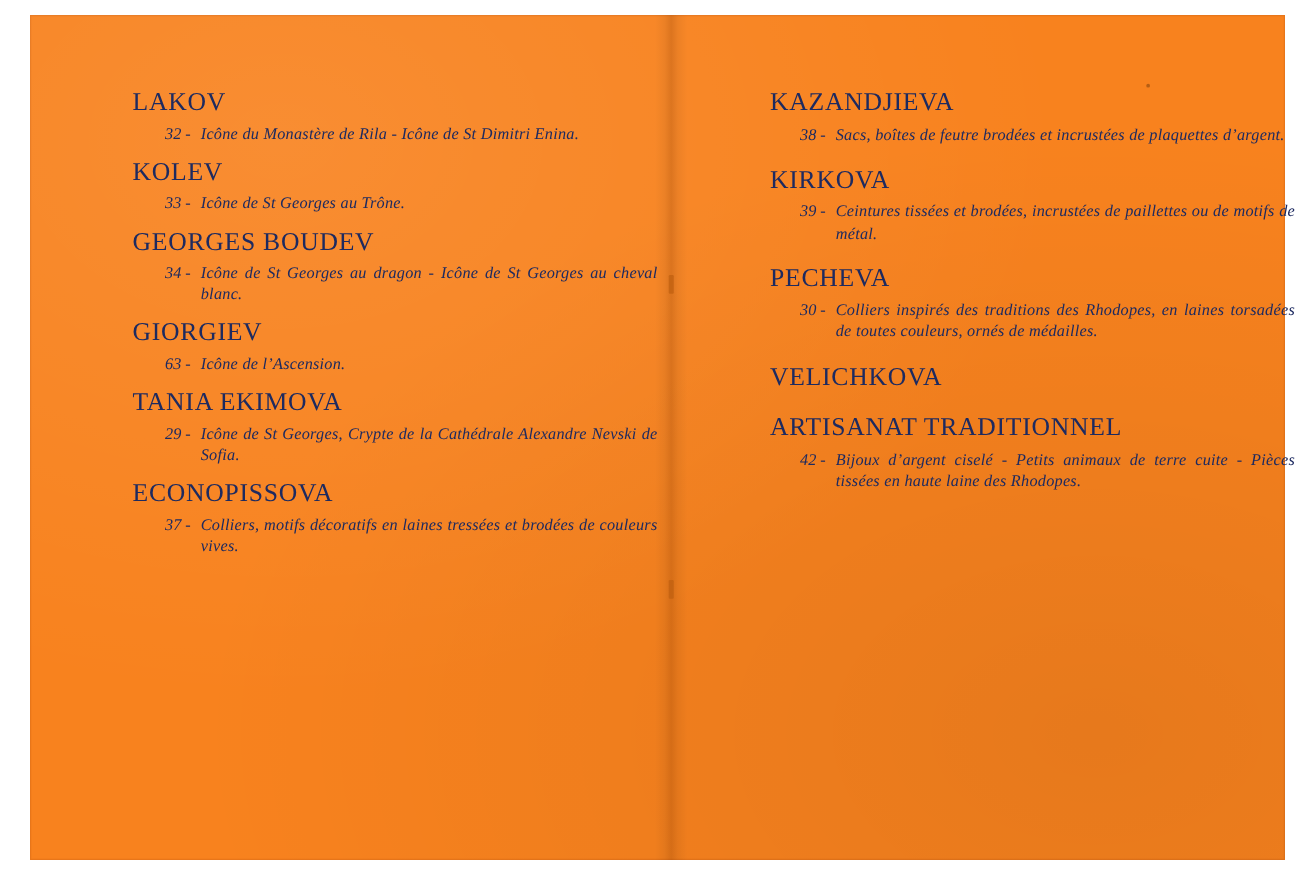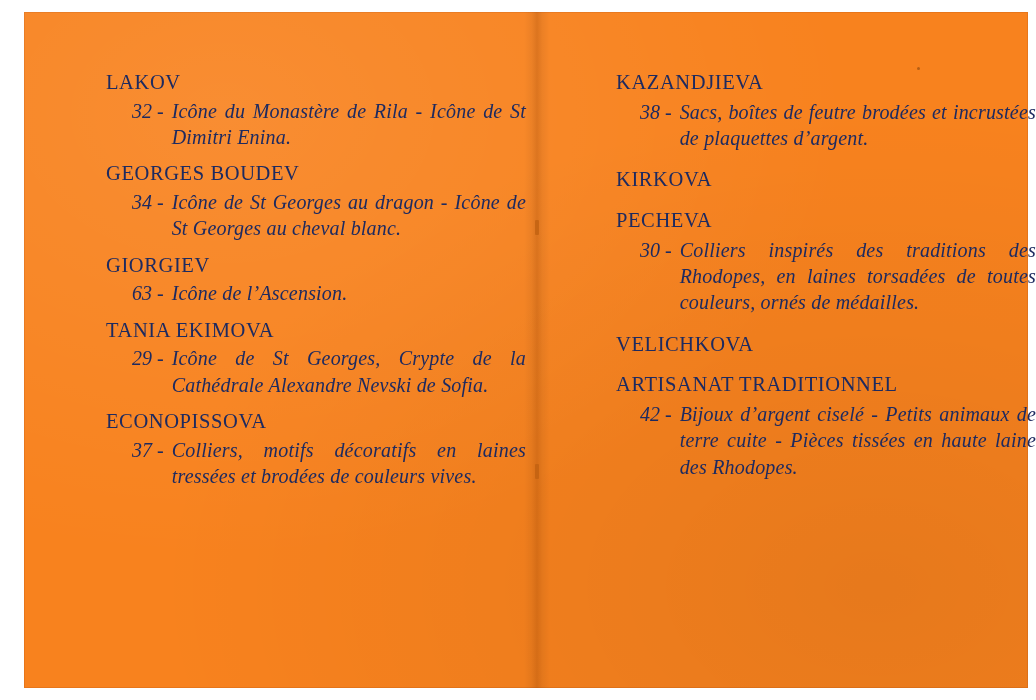--- a/index.html
+++ b/index.html
@@ -82,21 +82,21 @@
     letter-spacing: 0.6px;
     color: #1d2a60;
     margin: 0 0 3px 0;
     line-height: 1.2;
     white-space: nowrap;
   }
   .desc {
     display: flex;
     align-items: flex-start;
     font-style: italic;
-    font-size: 20px;
+    font-size: 13px;
     line-height: 1.32;
     color: #1d2a60;
     margin-left: 26px;
   }
   .num {
     flex: 0 0 auto;
     font-style: italic;
     padding-right: 8px;
     white-space: nowrap;
   }
@@ -135,20 +135,27 @@
     <div class="col left">
 
       <div class="entry">
         <div class="artist">LAKOV</div>
         <div class="desc">
           <span class="num">32 -</span>
           <span class="text">Icône du Monastère de Rila - Icône de St Dimitri Enina.</span>
         </div>
       </div>
 
+      <div class="entry">
+        <div class="artist">KOLEV</div>
+        <div class="desc">
+          <span class="num">33 -</span>
+          <span class="text">Icône de St Georges au Trône.</span>
+        </div>
+      </div>
 
       <div class="entry">
         <div class="artist">GEORGES BOUDEV</div>
         <div class="desc">
           <span class="num">34 -</span>
           <span class="text">Icône de St Georges au dragon - Icône de St Georges au cheval blanc.</span>
         </div>
       </div>
 
       <div class="entry">
@@ -182,20 +189,24 @@
       <div class="entry">
         <div class="artist">KAZANDJIEVA</div>
         <div class="desc">
           <span class="num">38 -</span>
           <span class="text">Sacs, boîtes de feutre brodées et incrustées de plaquettes d’argent.</span>
         </div>
       </div>
 
       <div class="entry">
         <div class="artist">KIRKOVA</div>
+        <div class="desc">
+          <span class="num">39 -</span>
+          <span class="text">Ceintures tissées et brodées, incrustées de paillettes ou de motifs de métal.</span>
+        </div>
       </div>
 
       <div class="entry">
         <div class="artist">PECHEVA</div>
         <div class="desc">
           <span class="num">30 -</span>
           <span class="text">Colliers inspirés des traditions des Rhodopes, en laines torsadées de toutes couleurs, ornés de médailles.</span>
         </div>
       </div>
 

